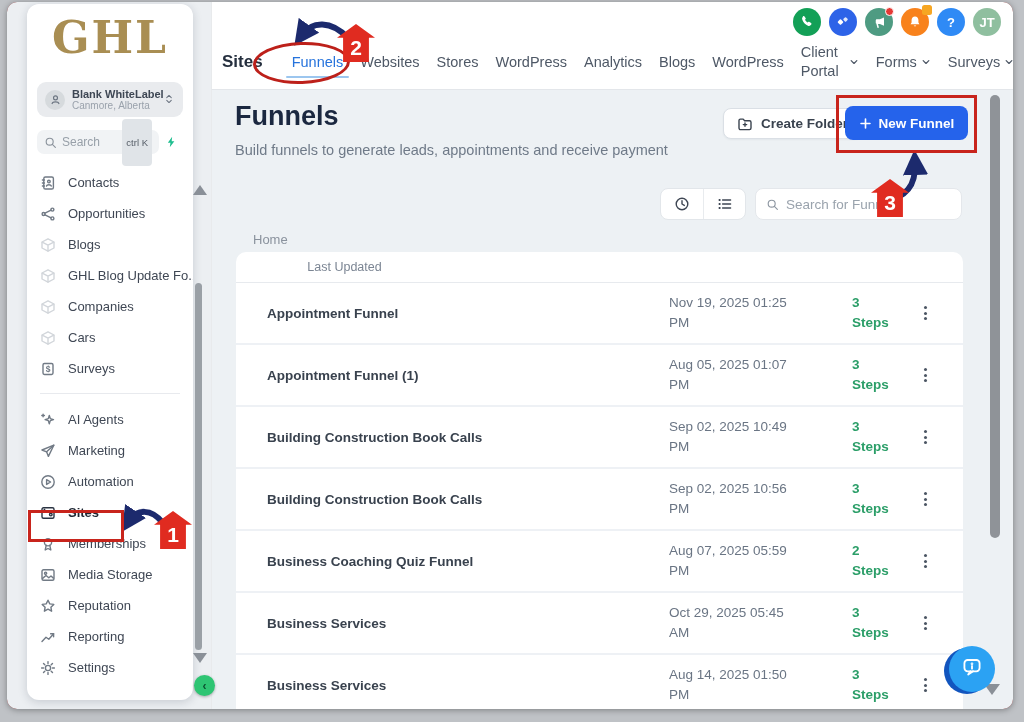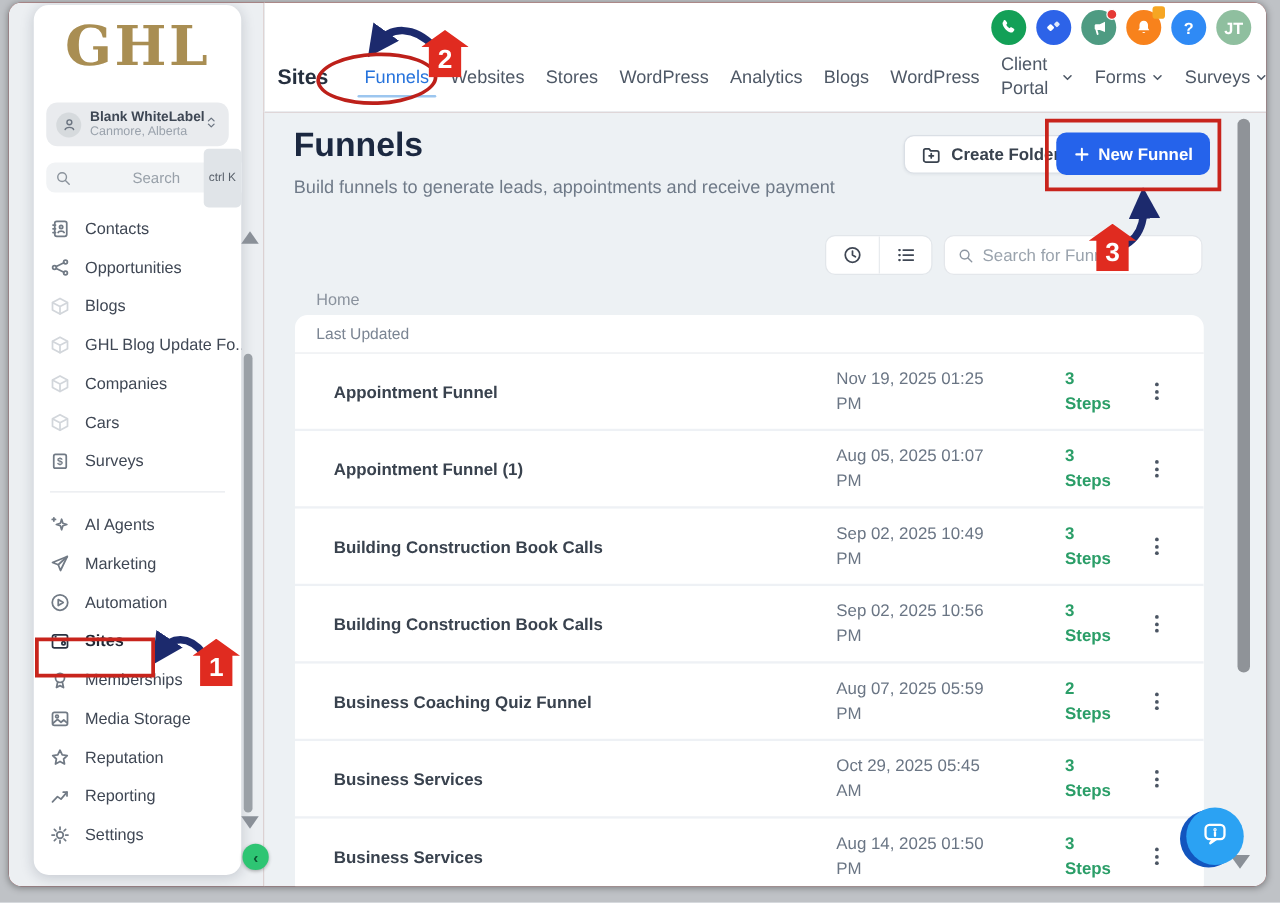--- a/index.html
+++ b/index.html
@@ -44,21 +44,21 @@
   .account-loc { font-size:10px; color:#9aa2ac; white-space:nowrap; }
   .account-chevrons { margin-left:auto; color:#6b7480; flex:none; }
 
   .search-row { margin:13px 10px 0; display:flex; align-items:center; gap:6px; }
   .sb-search {
     flex:1; background:#f1f3f5; border-radius:7px; height:24px;
     display:flex; align-items:center; padding:0 7px; gap:5px;
   }
   .sb-search input {
     border:none; outline:none; background:transparent; width:52px;
-    font-size:12px; color:#5c646e; font-family:inherit;margin-left:44px;
+    font-size:12px; color:#5c646e; font-family:inherit;
   }
   .sb-search input::placeholder { color:#98a0a9; }
   .kbd-chip {
     margin-left:auto; background:#e0e4e8; border-radius:4px; padding:18px 4px;
     font-size:9.5px; color:#555d67; white-space:nowrap;
   }
   .bolt-btn { width:18px; color:#1dbd8e; display:flex; align-items:center; cursor:pointer; }
 
   .side-list { margin-top:13px; }
   .side-item {
@@ -154,21 +154,21 @@
 
   .table-card {
     position:absolute; left:24px; top:162px; width:727px; bottom:-8px;
     background:#fff; border-radius:10px; overflow:hidden;
   }
   .table-header {
     height:31px; display:flex; align-items:center; border-bottom:1px solid #e7eaee;
     font-size:12.5px; color:#7b8593; padding-left:17px;
   }
   .col-name { width:402px; }
-  .col-updated { width:183px; }
+  .col-updated { width:183px;text-align:center; }
   .t-row {
     height:62px; display:flex; align-items:center; padding-left:31px;
     border-bottom:2px solid #eef1f5; background:#fff;
   }
   .cell-name { width:402px; font-size:13.5px; font-weight:700; color:#39424e; }
   .cell-updated { width:183px; font-size:13.5px; color:#6a7584; line-height:1.5; }
   .cell-updated span { display:inline-block; max-width:132px; }
   .cell-steps { width:60px; font-size:13.5px; font-weight:600; color:#2b9e68; line-height:1.5; }
   .cell-steps span { display:block; }
   .cell-kebab { margin-left:auto; margin-right:30px; display:flex; flex-direction:column; gap:2.5px; padding:6px 6px; cursor:pointer; }

